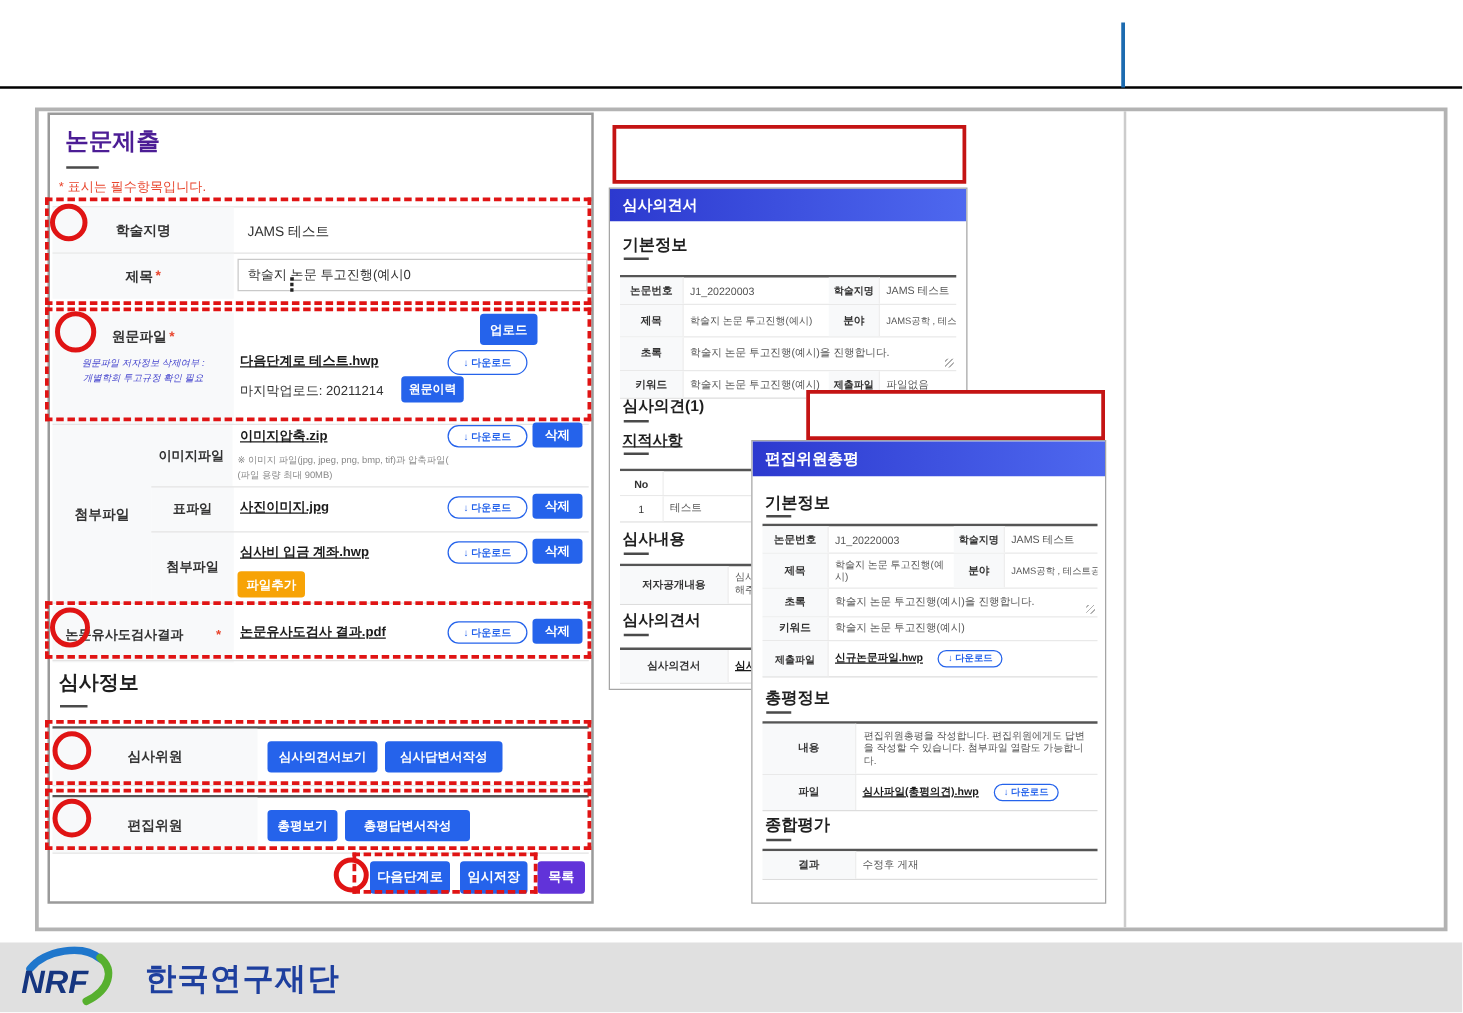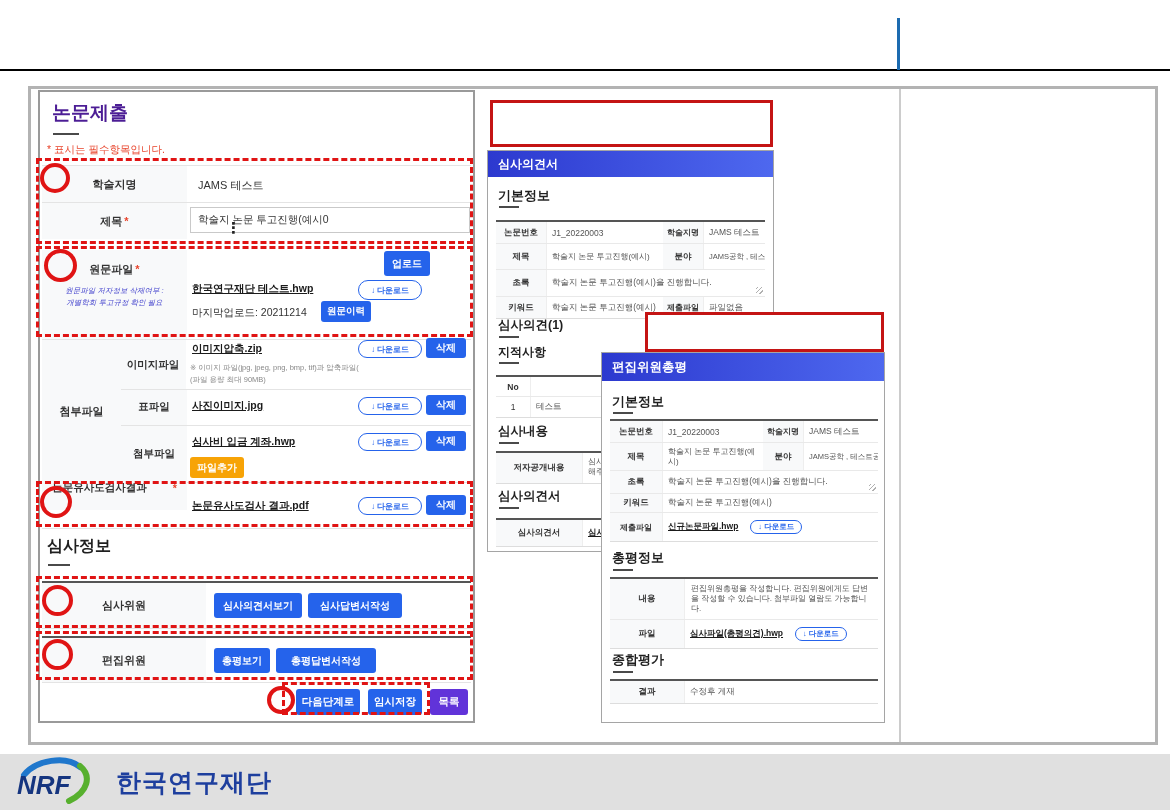--- a/index.html
+++ b/index.html
@@ -91,21 +91,21 @@
     <div class="ell" style="left:186px;top:127px;">⋮</div>
 
     <div class="lblcell" style="left:2px;top:158px;width:145px;height:89px;flex-direction:column;justify-content:flex-start;padding-top:12px;">
       <div>
         <span>원문파일</span><span class="req">*</span>
       </div>
     </div>
     <div class="note-blue" style="left:6px;top:193px;width:137px;">원문파일 저자정보 삭제여부 :</div>
     <div class="note-blue" style="left:6px;top:205px;width:137px;">개별학회 투고규정 확인 필요</div>
     <button class="bb" style="left:344px;top:159px;width:46px;height:25px;">업로드</button>
-    <a class="flink" style="left:152px;top:190px;">한국연구재단 테스트.hwp</a>
+    <a class="flink" style="left:152px;top:190px;">다음단계로 테스트.hwp</a>
     <button class="pill" style="left:318px;top:188px;width:64px;height:20px;">↓ 다운로드</button>
     <div class="val" style="left:152px;top:214px;font-size:10.5px;">마지막업로드: 20211214</div>
     <button class="bb" style="left:281px;top:209px;width:50px;height:21px;font-size:9.5px;">원문이력</button>
 
     <div class="hline" style="left:2px;top:247px;width:429px;"></div>
     <div class="lblcell" style="left:2px;top:248px;width:79px;height:142px;">첨부파일</div>
     <div class="lblcell" style="left:80px;top:248px;width:66px;height:49px;font-size:10.5px;">이미지파일</div>
     <div class="lblcell" style="left:81px;top:297px;width:66px;height:36px;font-size:10.5px;">표파일</div>
     <div class="lblcell" style="left:81px;top:333px;width:66px;height:57px;font-size:10.5px;">첨부파일</div>
     <div class="hline" style="left:81px;top:297px;width:350px;"></div>
@@ -120,21 +120,21 @@
     <a class="flink" style="left:152px;top:307px;">사진이미지.jpg</a>
     <button class="pill" style="left:318px;top:305px;width:64px;height:18px;">↓ 다운로드</button>
     <button class="bb" style="left:386px;top:303px;width:40px;height:20px;">삭제</button>
 
     <a class="flink" style="left:152px;top:343px;">심사비 입금 계좌.hwp</a>
     <button class="pill" style="left:318px;top:341px;width:64px;height:18px;">↓ 다운로드</button>
     <button class="bb" style="left:386px;top:339px;width:40px;height:20px;">삭제</button>
     <button class="bb orange" style="left:150px;top:365px;width:54px;height:21px;">파일추가</button>
 
     <div class="hline" style="left:2px;top:390px;width:429px;"></div>
-    <div class="lblcell" style="left:2px;top:373px;width:145px;height:45px;font-size:10.5px;gap:24px;">
+    <div class="lblcell" style="left:2px;top:393px;width:145px;height:45px;font-size:10.5px;gap:24px;">
       <span>논문유사도검사결과</span>
         <span class="req">*</span>
     </div>
     <a class="flink" style="left:152px;top:407px;">논문유사도검사 결과.pdf</a>
     <button class="pill" style="left:318px;top:405px;width:64px;height:18px;">↓ 다운로드</button>
     <button class="bb" style="left:386px;top:403px;width:40px;height:20px;">삭제</button>
     <div class="hline" style="left:2px;top:436px;width:429px;"></div>
 
     <div class="sec-t" style="left:7px;top:444px;font-size:16px;">심사정보</div>
     <div class="sec-u" style="left:8px;top:472px;"></div>
@@ -184,21 +184,21 @@
       <div class="prow" style="height:21px;">
         <div class="pl" style="width:50px;">키워드</div>
         <div class="pv" style="width:106px;flex:none;">학술지 논문 투고진행(예시)</div>
         <div class="pl" style="width:40px;font-size:8px;">제출파일</div>
         <div class="pv">파일없음</div>
       </div>
     </div>
 
     <div class="sec-t" style="left:10px;top:166px;font-size:12.5px;">심사의견(1)</div>
     <div class="sec-u" style="left:11px;top:185px;width:20px;"></div>
-    <div class="sec-t" style="left:10px;top:193px;font-size:12px;">지적사항</div>
+    <div class="sec-t" style="left:10px;top:193px;font-size:12px;text-decoration:underline;">지적사항</div>
     <div class="sec-u" style="left:11px;top:211px;width:20px;"></div>
 
     <div class="ptable" style="left:8px;top:224px;width:269px;">
       <div class="prow" style="height:19px;">
         <div class="pl" style="width:34px;background:#fff;">No</div>
         <div class="pv" style="justify-content:center;font-weight:bold;color:#333;">수정요구사항</div>
       </div>
       <div class="prow" style="height:20px;">
         <div class="pl" style="width:34px;background:#fff;font-weight:normal;">1</div>
         <div class="pv">테스트</div>

